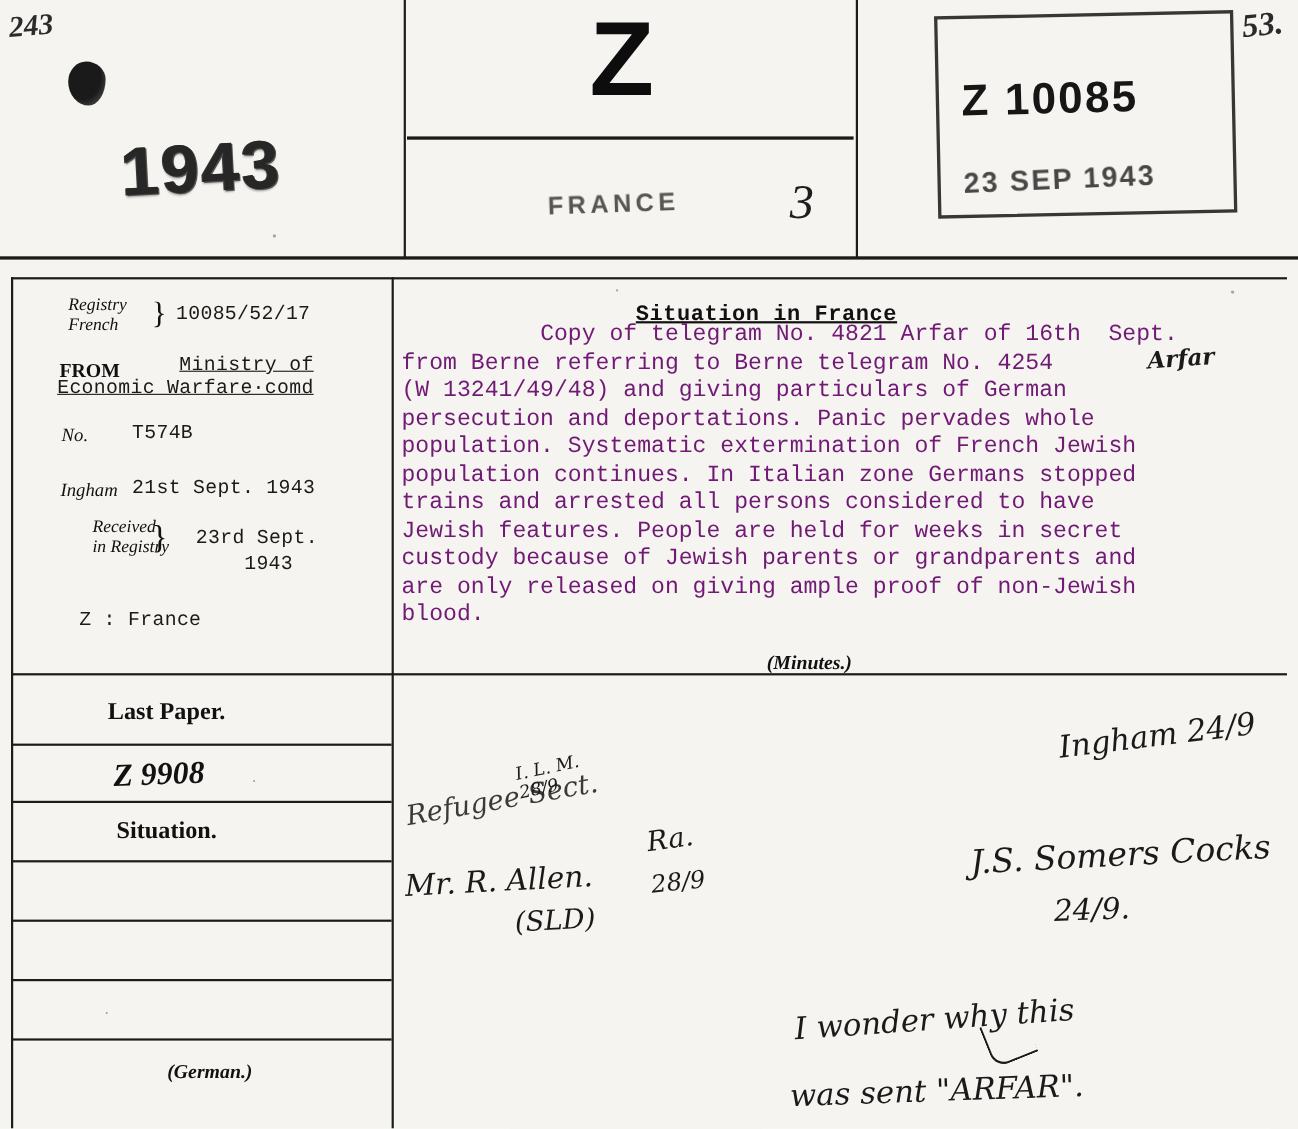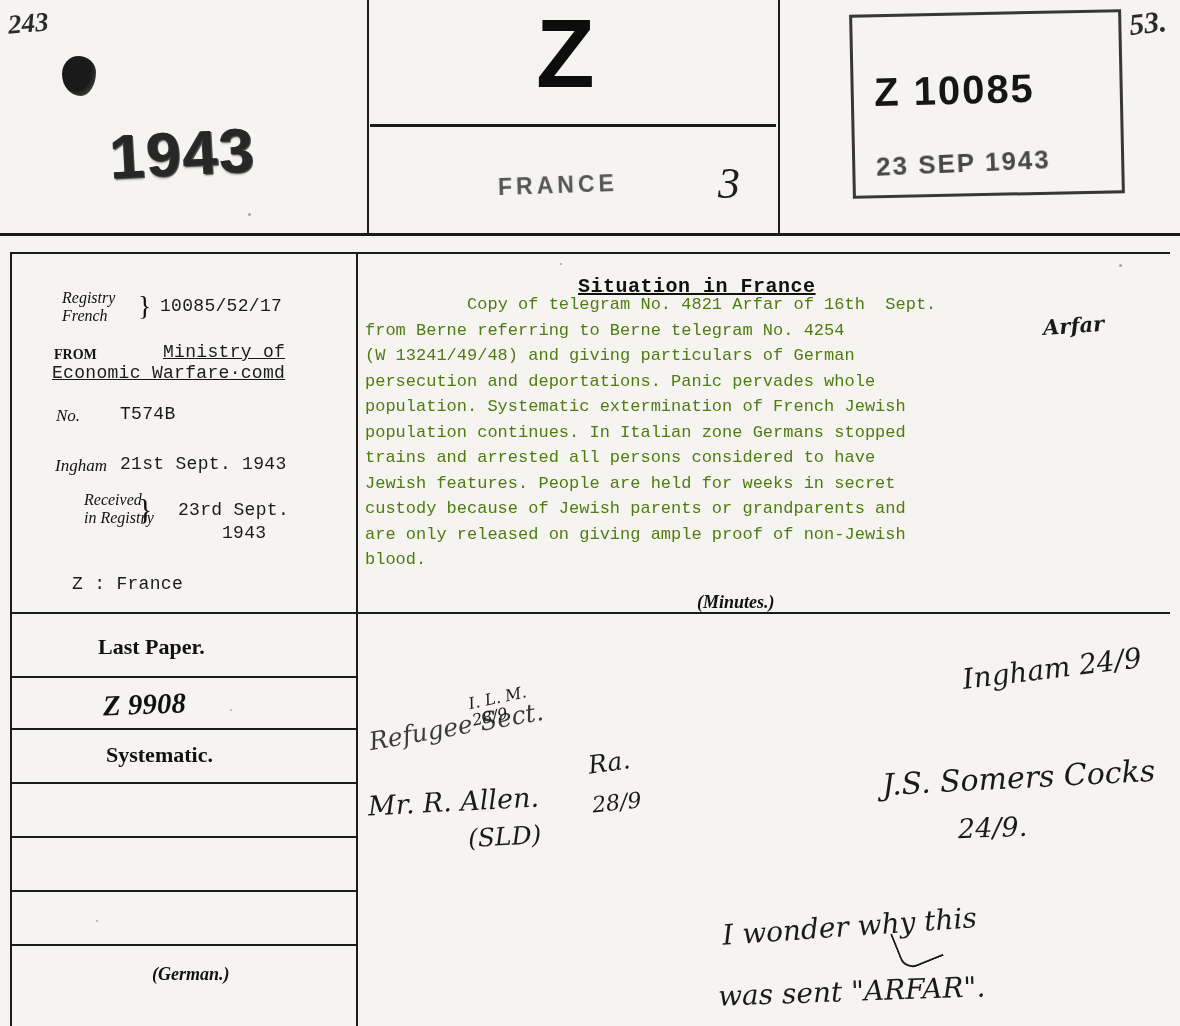--- a/index.html
+++ b/index.html
@@ -85,31 +85,31 @@
   .reg-stamp-date{
     position:absolute;left:876px;top:148px;
     font-family:"Liberation Sans", sans-serif;
     font-weight:700;font-size:26px;letter-spacing:2px;
     color:#222;opacity:.82;
     transform:rotate(-2.5deg);
     filter:blur(.25px);
   }
 
   
-  .left-col{position:absolute;left:10px;top:254px;width:345px;height:360px;}
+  .left-col{position:absolute;left:10px;top:234px;width:345px;height:360px;}
   .typed{
     font-family:"Liberation Mono", monospace;
     font-size:18px;color:#1a1a1a;
     letter-spacing:.3px;
   }
 
   .registry-label{position:absolute;left:52px;top:35px;line-height:1.12;font-style:italic;font-size:16px;}
   .brace{position:absolute;left:128px;top:36px;font-size:28px;}
   .registry-val{position:absolute;left:150px;top:42px;}
-  .from-label{position:absolute;left:44px;top:93px;font-weight:700;font-size:14px;font-family:"Liberation Serif",serif;}
+  .from-label{position:absolute;left:44px;top:93px;font-weight:700;font-size:18px;font-family:"Liberation Serif",serif;}
   .from-val{position:absolute;left:114px;top:88px;line-height:1.15;text-decoration:underline;text-align:right;}
   .from-val .l2{display:block;margin-left:-72px;}
   .no-label{position:absolute;left:46px;top:152px;font-style:italic;font-size:17px;}
   .no-val{position:absolute;left:110px;top:150px;}
   .dated-label{position:absolute;left:45px;top:202px;font-style:italic;font-size:17px;}
   .dated-val{position:absolute;left:110px;top:200px;}
   .recd-label{position:absolute;left:46px;top:237px;font-style:italic;font-size:16px;line-height:1.15;margin-left:28px;}
   .recd-brace{position:absolute;left:128px;top:238px;font-size:30px;}
   .recd-val{position:absolute;left:168px;top:245px;line-height:1.25;}
   .recd-val .yr{display:block;margin-left:44px;}
@@ -130,23 +130,23 @@
   .situation{
     position:absolute;left:578px;top:275px;
     font-family:"Liberation Mono", monospace;
     font-size:20px;font-weight:700;
     text-decoration:underline;
     letter-spacing:.5px;
   }
   .body-text{
     position:absolute;left:365px;top:292px;width:800px;
     font-family:"Liberation Mono", monospace;
-    font-size:17px;
+    font-size:21px;
     line-height:25.5px;
-    color:#4d7c0f;
+    color:#701a75;
     white-space:pre-wrap;
     letter-spacing:0px;
   }
   .arfar-ink{
     position:absolute;left:1043px;top:313px;
     font-family:"Liberation Sans", sans-serif;
     font-weight:700;font-size:21px;
     transform:rotate(-4deg);
     color:#111;
   }
@@ -245,21 +245,21 @@
     <div class="recd-val typed">
       <span>23rd Sept.</span>
       <span class="yr">1943</span>
     </div>
 
     <div class="zfrance typed">Z :  France</div>
   </div>
 
   <div class="lastpaper">Last Paper.</div>
   <div class="lastpaper-val">Z 9908</div>
-  <div class="references">Systematic.</div>
+  <div class="references">Situation.</div>
   <div class="print">(German.)</div>
 
   <div class="situation">Situation in France</div>
   <div class="body-text">          Copy of telegram No. 4821 Arfar of 16th  Sept.
 from Berne referring to Berne telegram No. 4254
 (W 13241/49/48) and giving particulars of German
 persecution and deportations. Panic pervades whole
 population. Systematic extermination of French Jewish
 population continues. In Italian zone Germans stopped
 trains and arrested all persons considered to have

